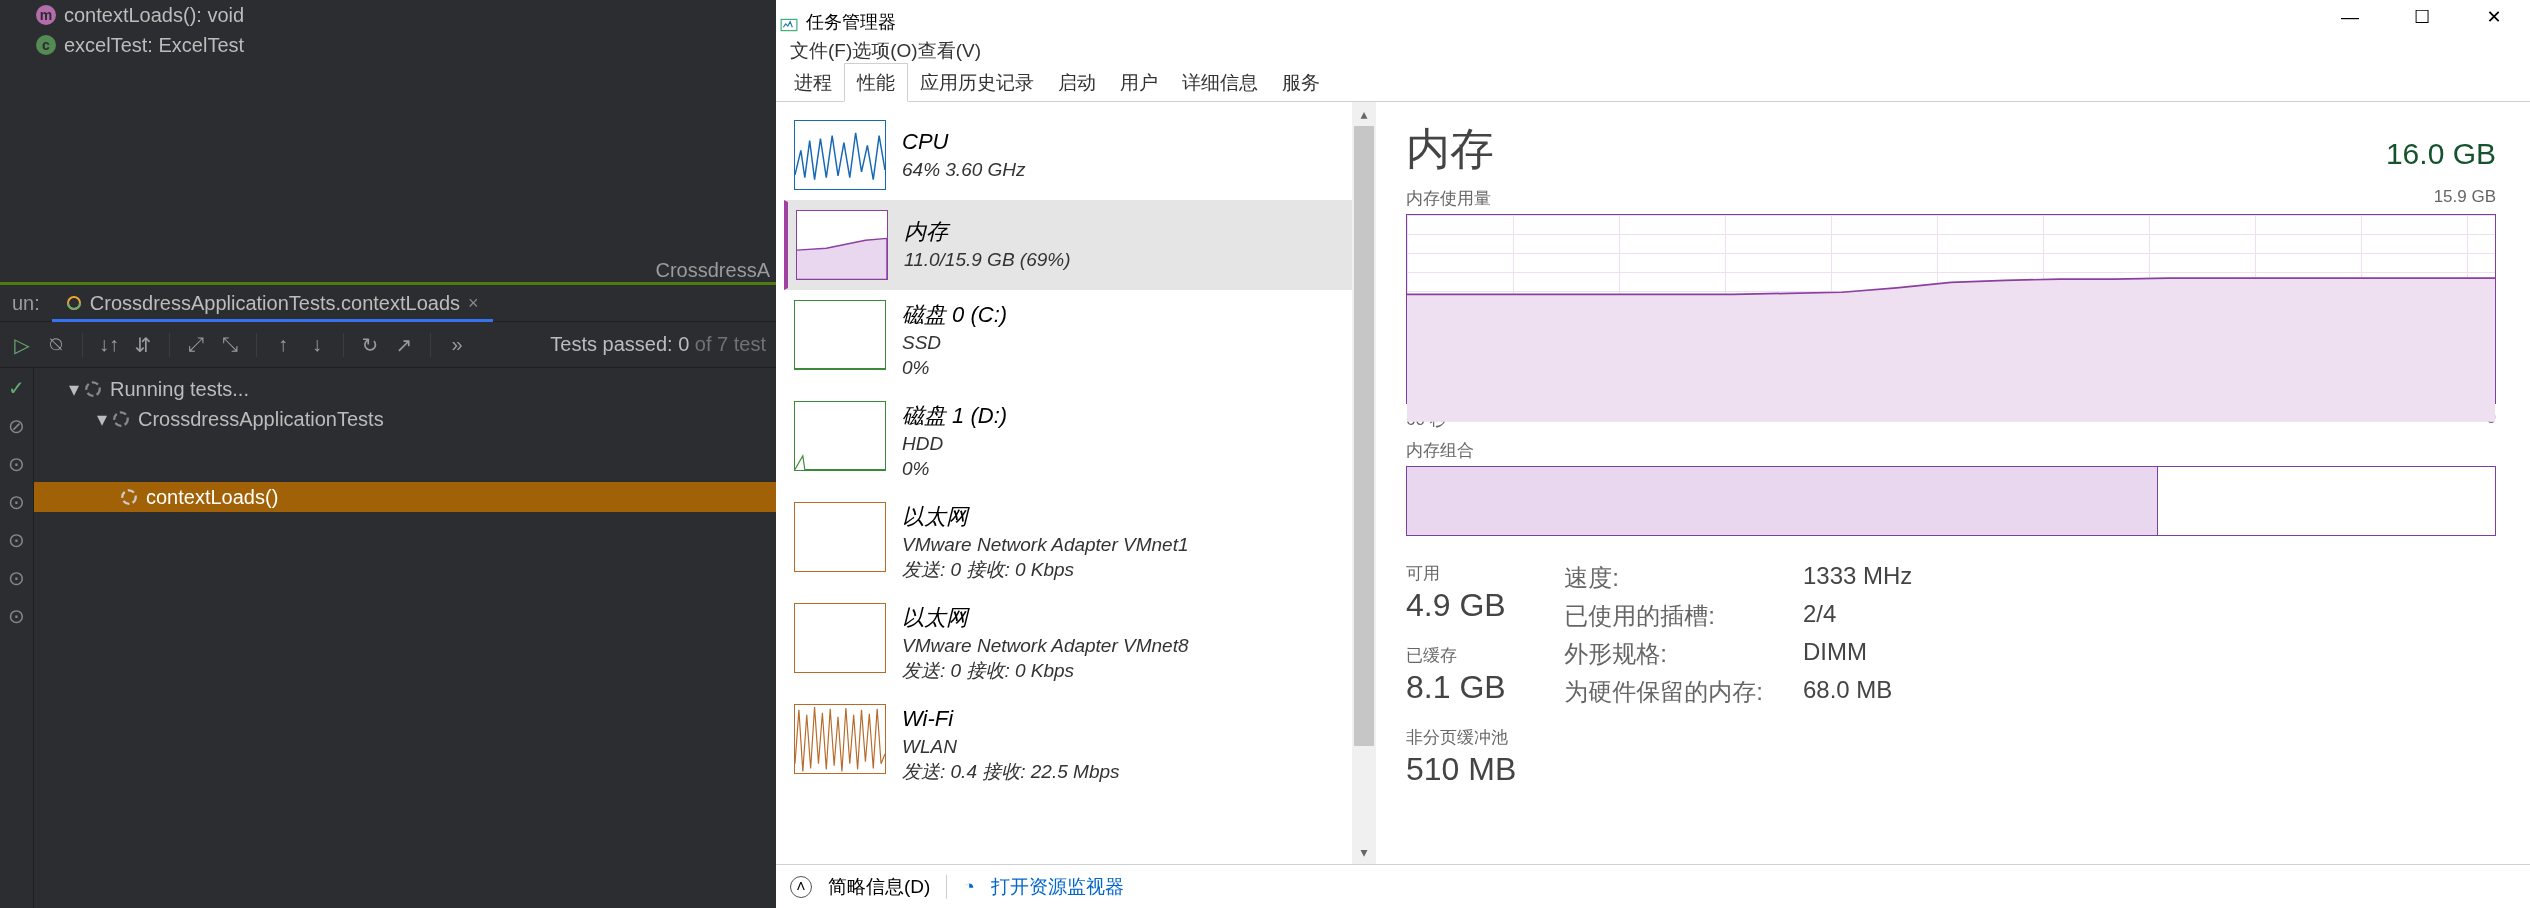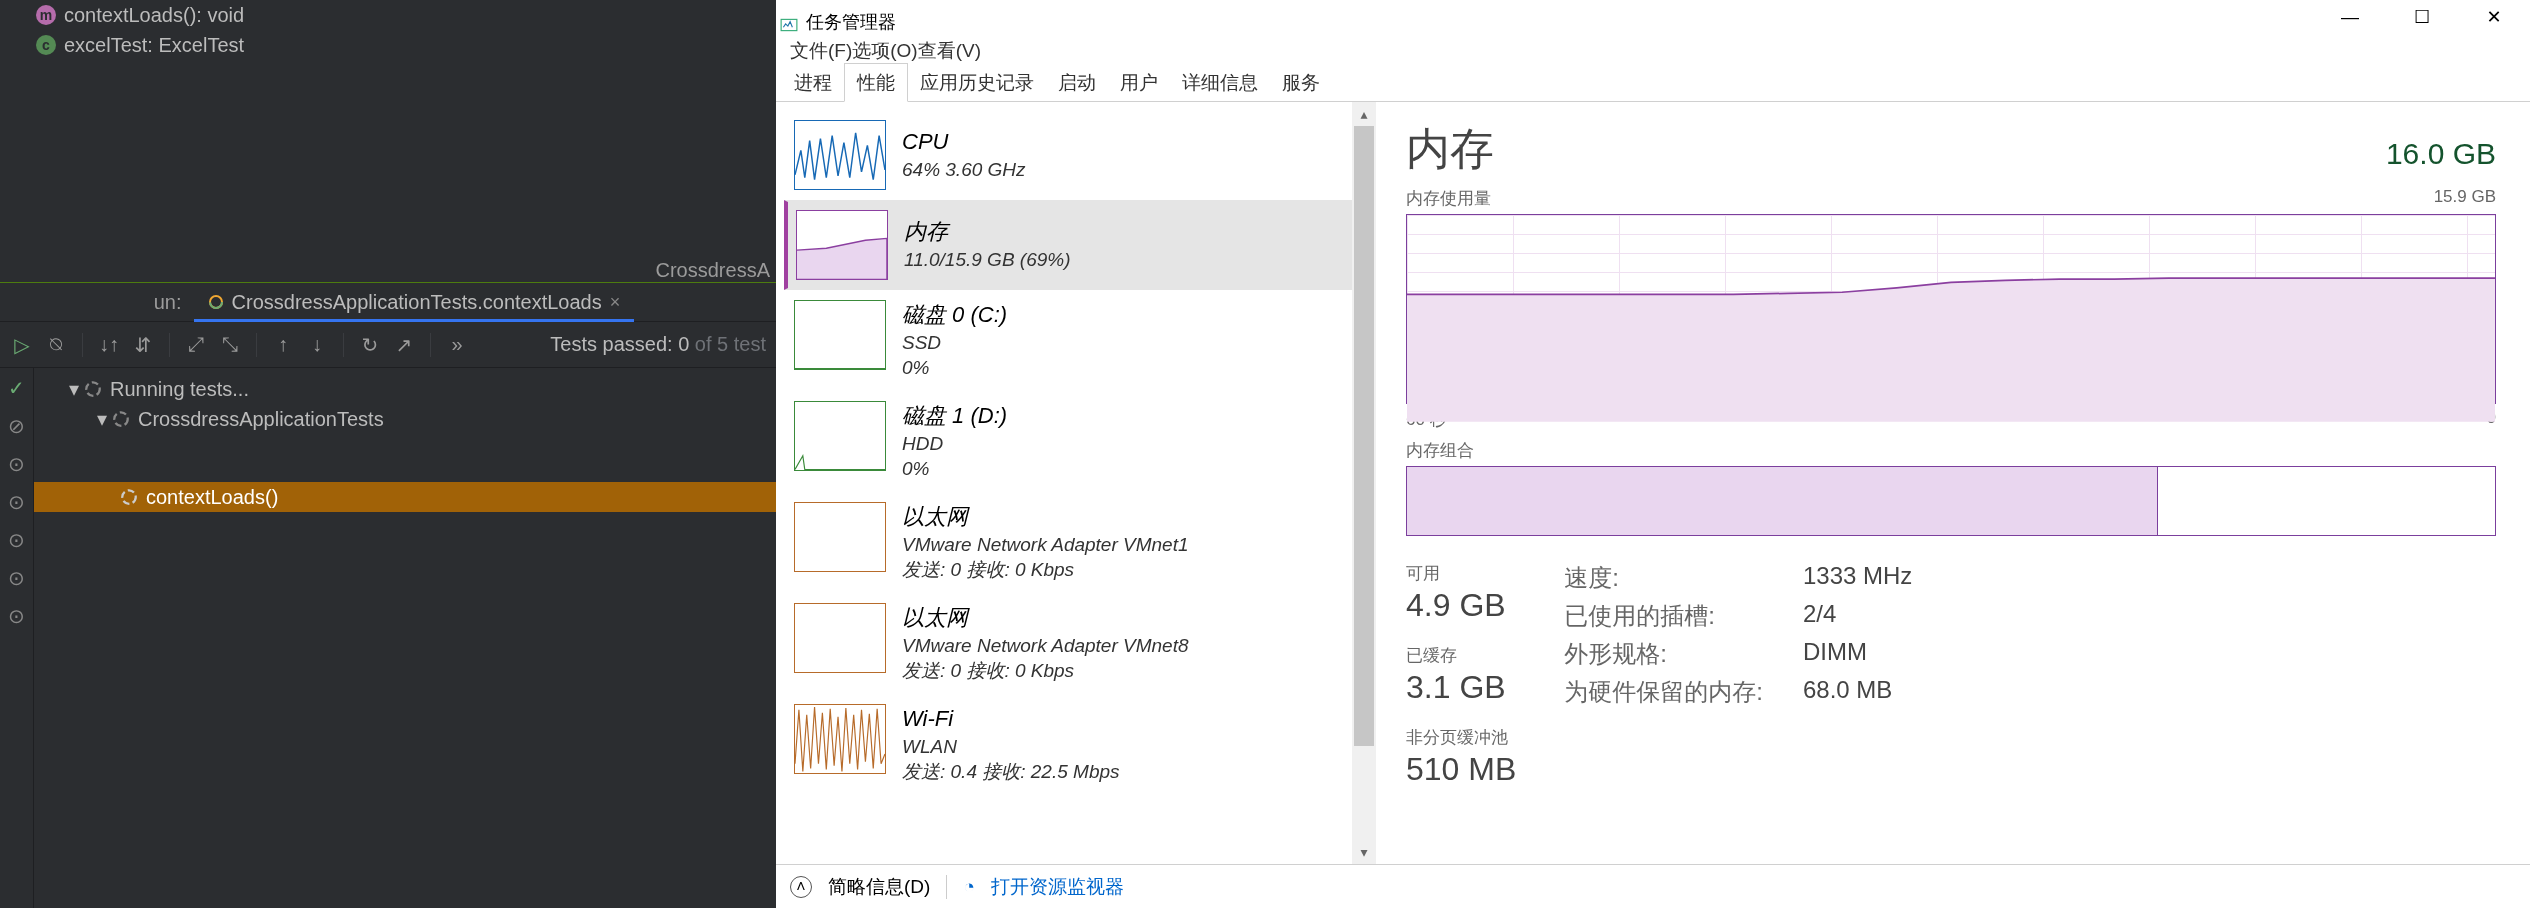--- a/index.html
+++ b/index.html
@@ -6,21 +6,21 @@
   body { width: 2530px; height: 908px; display: flex; overflow: hidden; background: #2b2d30; }
   
   .ide { width: 776px; height: 908px; background: #2b2d30; color: #bcbcbc; display: flex; flex-direction: column; position: relative; }
   .ide-top { flex: 0 0 282px; position: relative; }
   .ide-tree { padding-top: 0; }
   .ide-tree-item { display: flex; align-items: center; height: 30px; font-size: 20px; padding-left: 36px; color:#bcbcbc;}
   .ide-tree-item .ico { width: 20px; height: 20px; border-radius: 50%; margin-right: 8px; display: inline-flex; align-items: center; justify-content: center; font-size: 14px; font-weight: bold; }
   .ico-method { background:#b56cab; color:#2b2d30;}
   .ico-class  { background:#548a54; color:#2b2d30;}
   .ide-crumb { position:absolute; right: 6px; bottom: 0; font-size: 20px; color:#9b9b9b;}
-  .ide-tabs { height: 40px; display:flex; align-items:center; border-top:1px solid #4d7c0f; border-bottom:1px solid #1e1f22;justify-content:center; }
+  .ide-tabs { height: 40px; display:flex; align-items:center; border-top:3px solid #4d7c0f; border-bottom:1px solid #1e1f22; }
   .ide-run-label{ color:#9b9b9b; font-size:20px; padding:0 12px;}
   .ide-tab { display:flex; align-items:center; gap:8px; padding:0 14px; height:100%; font-size:20px; color:#bcbcbc; position:relative;}
   .ide-tab.active::after{content:""; position:absolute; left:0; right:0; bottom:-1px; height:3px; background:#3574f0;}
   .ide-tab .dot{ width:16px; height:16px; }
   .ide-tab .close{ color:#888; font-size:18px;}
   .ide-toolbar { height:46px; border-bottom:1px solid #1e1f22; display:flex; align-items:center; gap:10px; padding:0 10px;}
   .tb-ico{ color:#9b9b9b; font-size:20px; width:24px; text-align:center;}
   .tb-sep{ width:1px; height:24px; background:#3a3c40; margin:0 4px;}
   .ide-toolbar .grow{ flex:1;}
   .test-status{ font-size:20px; color:#bcbcbc;}
@@ -128,21 +128,21 @@
     <span class="tb-sep"></span>
     <span class="tb-ico">↑</span>
     <span class="tb-ico">↓</span>
     <span class="tb-sep"></span>
     <span class="tb-ico">↻</span>
     <span class="tb-ico">↗</span>
     <span class="tb-sep"></span>
     <span class="tb-ico">»</span>
     <div class="grow"></div>
     <div class="test-status">
-      <span>Tests passed: 0</span><span class="dim"> of 5 test</span>
+      <span>Tests passed: 0</span><span class="dim"> of 7 test</span>
     </div>
   </div>
 
   <div class="ide-body">
     <div class="ide-gutter">
       <span class="g-ico" style="color:#6aab73">✓</span>
       <span class="g-ico">⊘</span>
       <span class="g-ico">⊙</span>
       <span class="g-ico">⊙</span>
       <span class="g-ico">⊙</span>
@@ -324,21 +324,21 @@
       </div>
 
       <div class="pd-stats">
         <div class="pd-col">
           <div class="pd-stat">
             <div class="l">可用</div>
             <div class="v">4.9 GB</div>
           </div>
           <div class="pd-stat">
             <div class="l">已缓存</div>
-            <div class="v">3.1 GB</div>
+            <div class="v">8.1 GB</div>
           </div>
           <div class="pd-stat">
             <div class="l">非分页缓冲池</div>
             <div class="v">510 MB</div>
           </div>
         </div>
         <div class="pd-kv">
           <span class="k">速度:</span>
             <span>1333 MHz</span>
           <span class="k">已使用的插槽:</span>

